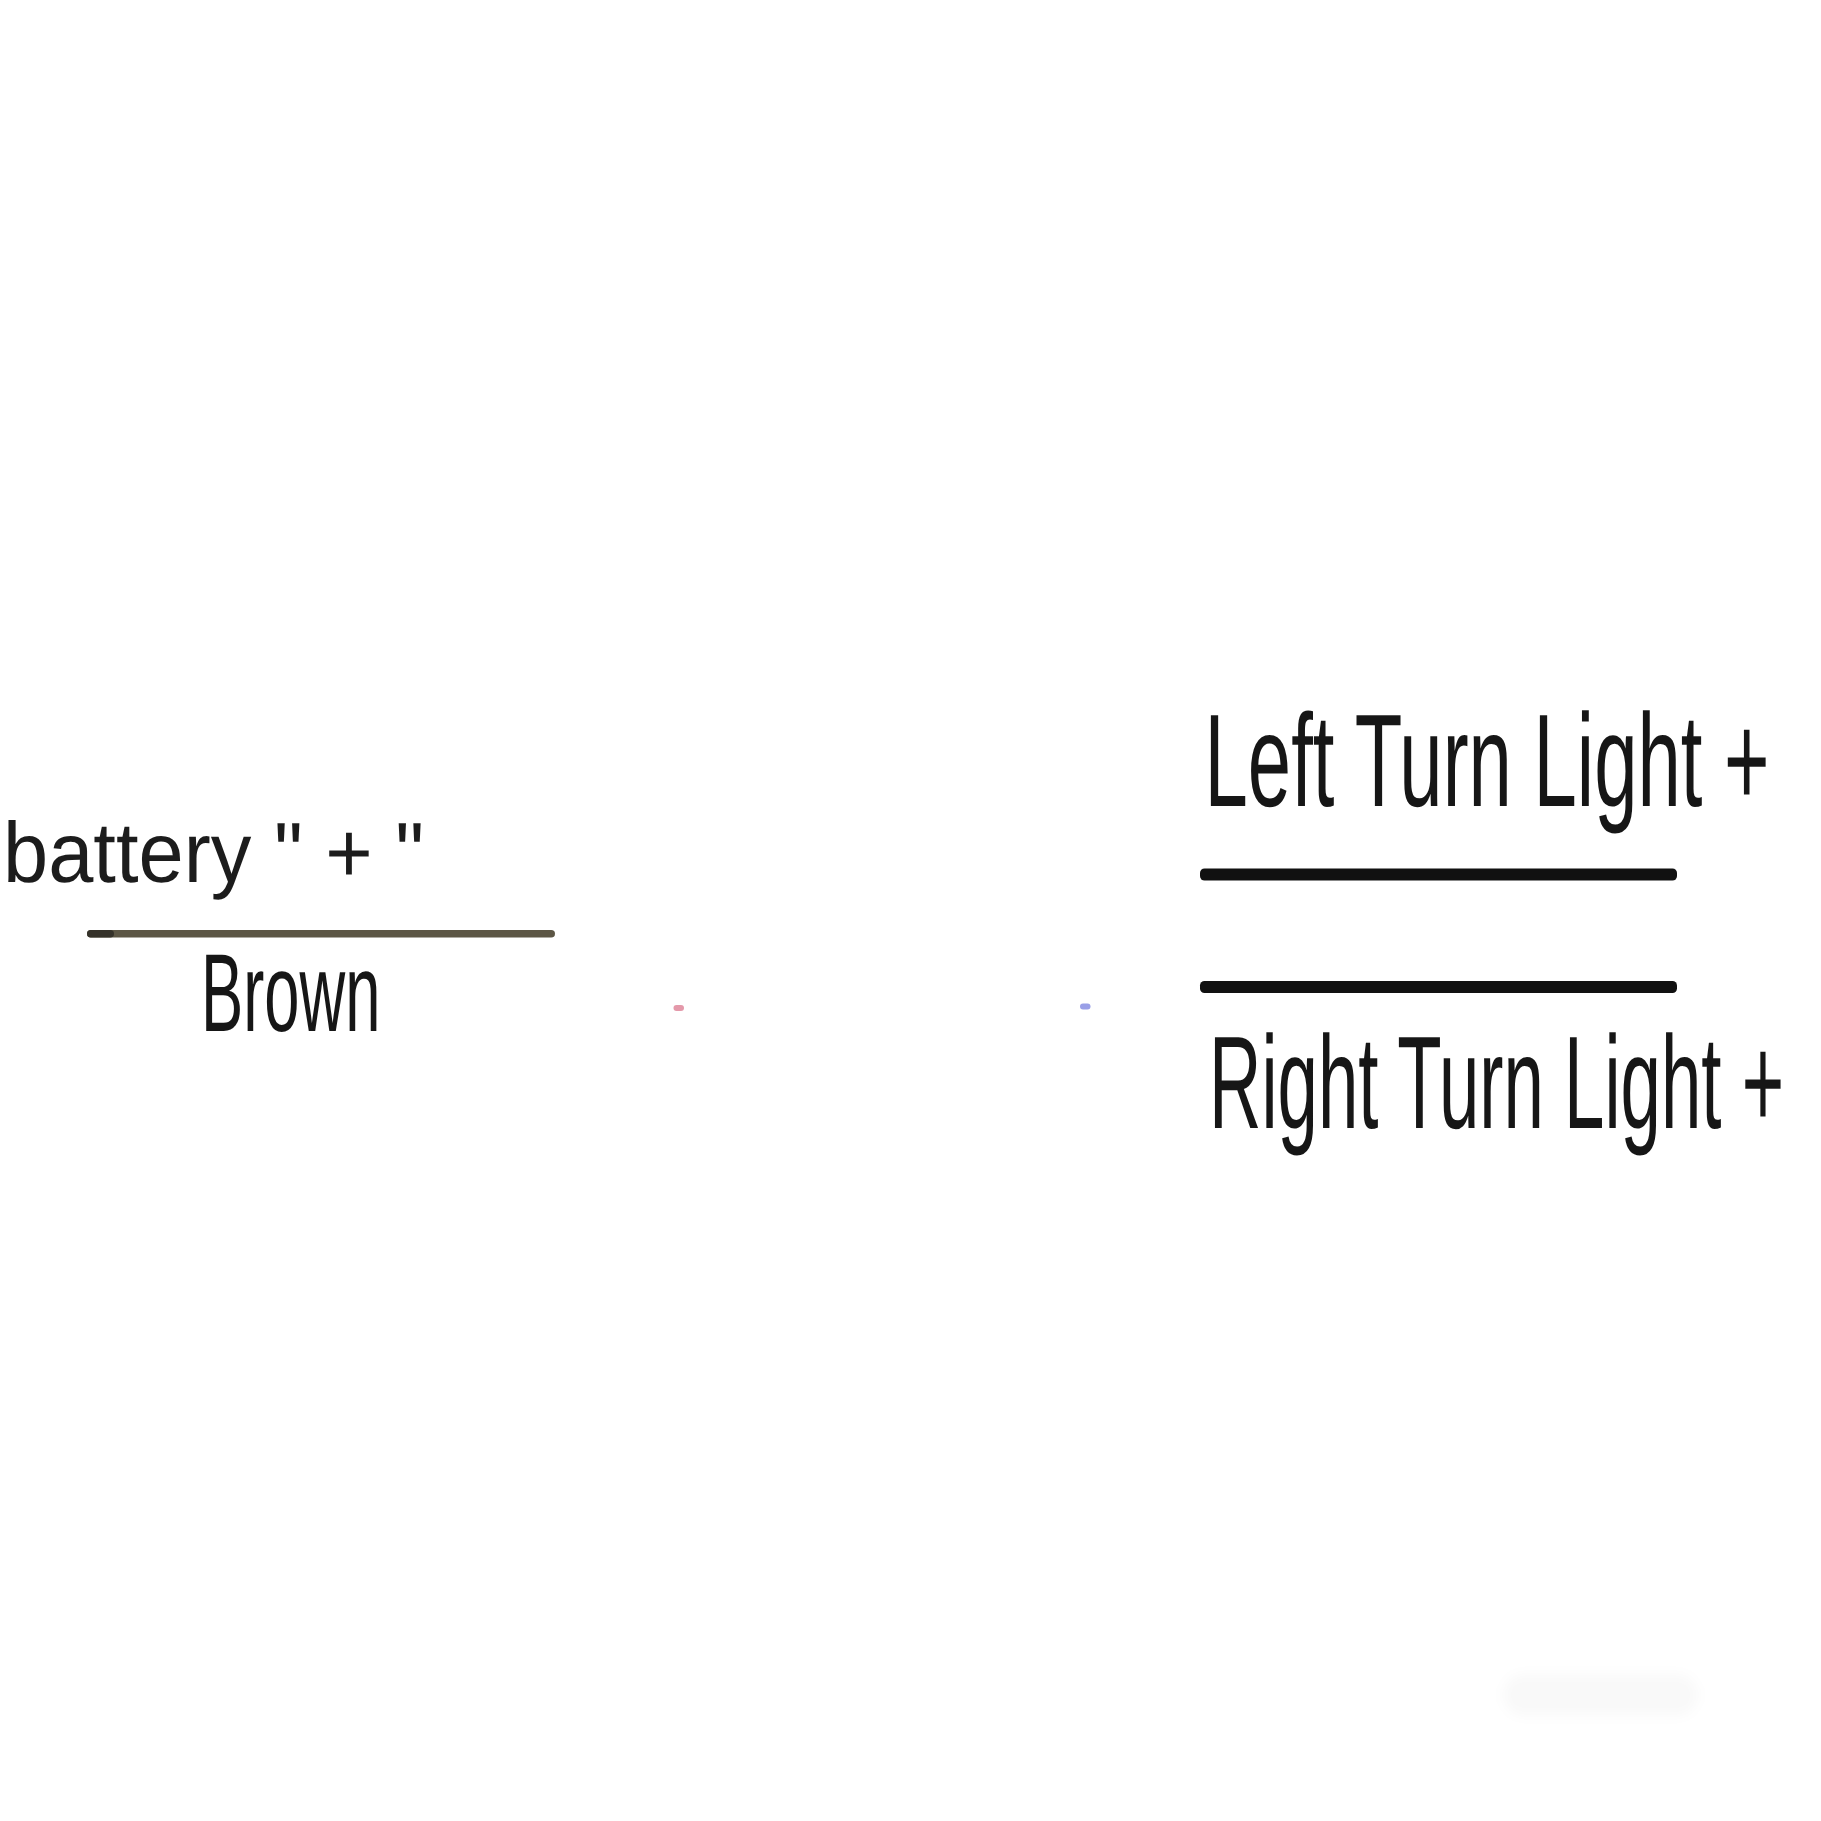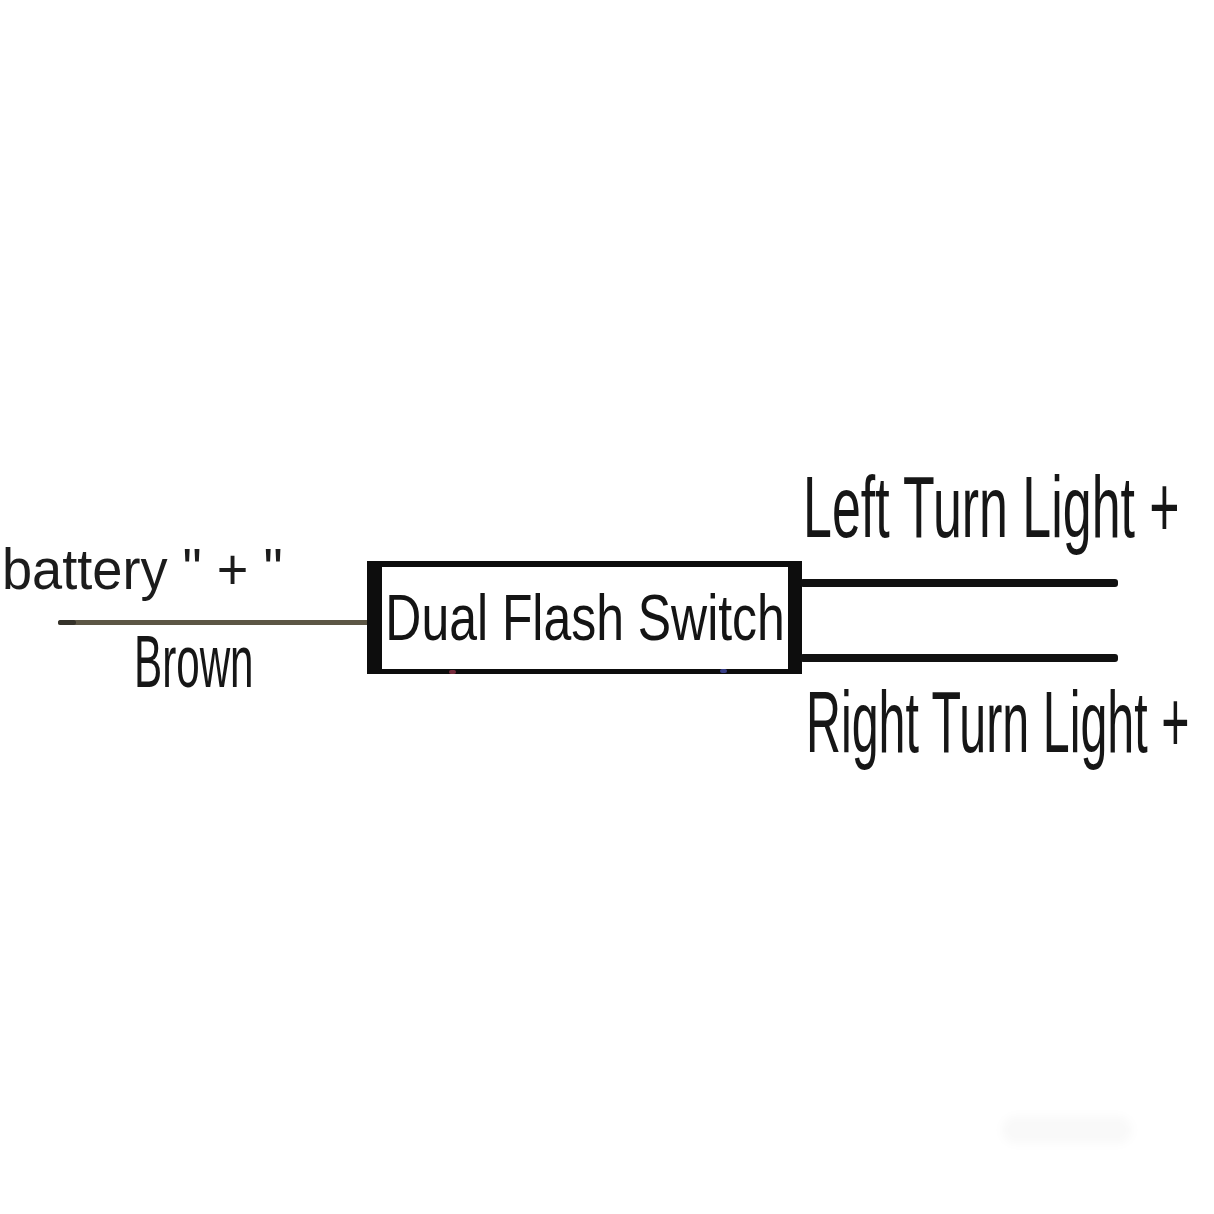--- a/index.html
+++ b/index.html
@@ -101,23 +101,20 @@
 <div class="canvas">
 
   <div class="lbl battery-lbl">battery " + "</div>
 
   <div class="wire wire-brown">
     <div class="wire-brown-tip"></div>
   </div>
 
   <div class="lbl brown-lbl">Brown</div>
 
-  <div class="switch-box">
-    <span class="switch-lbl">Dual Flash Switch</span>
-  </div>
 
   <div class="speck speck-red"></div>
   <div class="speck speck-blue"></div>
 
   <div class="lbl left-turn-lbl">Left Turn Light +</div>
 
   <div class="wire wire-black wire-left-turn"></div>
 
   <div class="wire wire-black wire-right-turn"></div>
 

